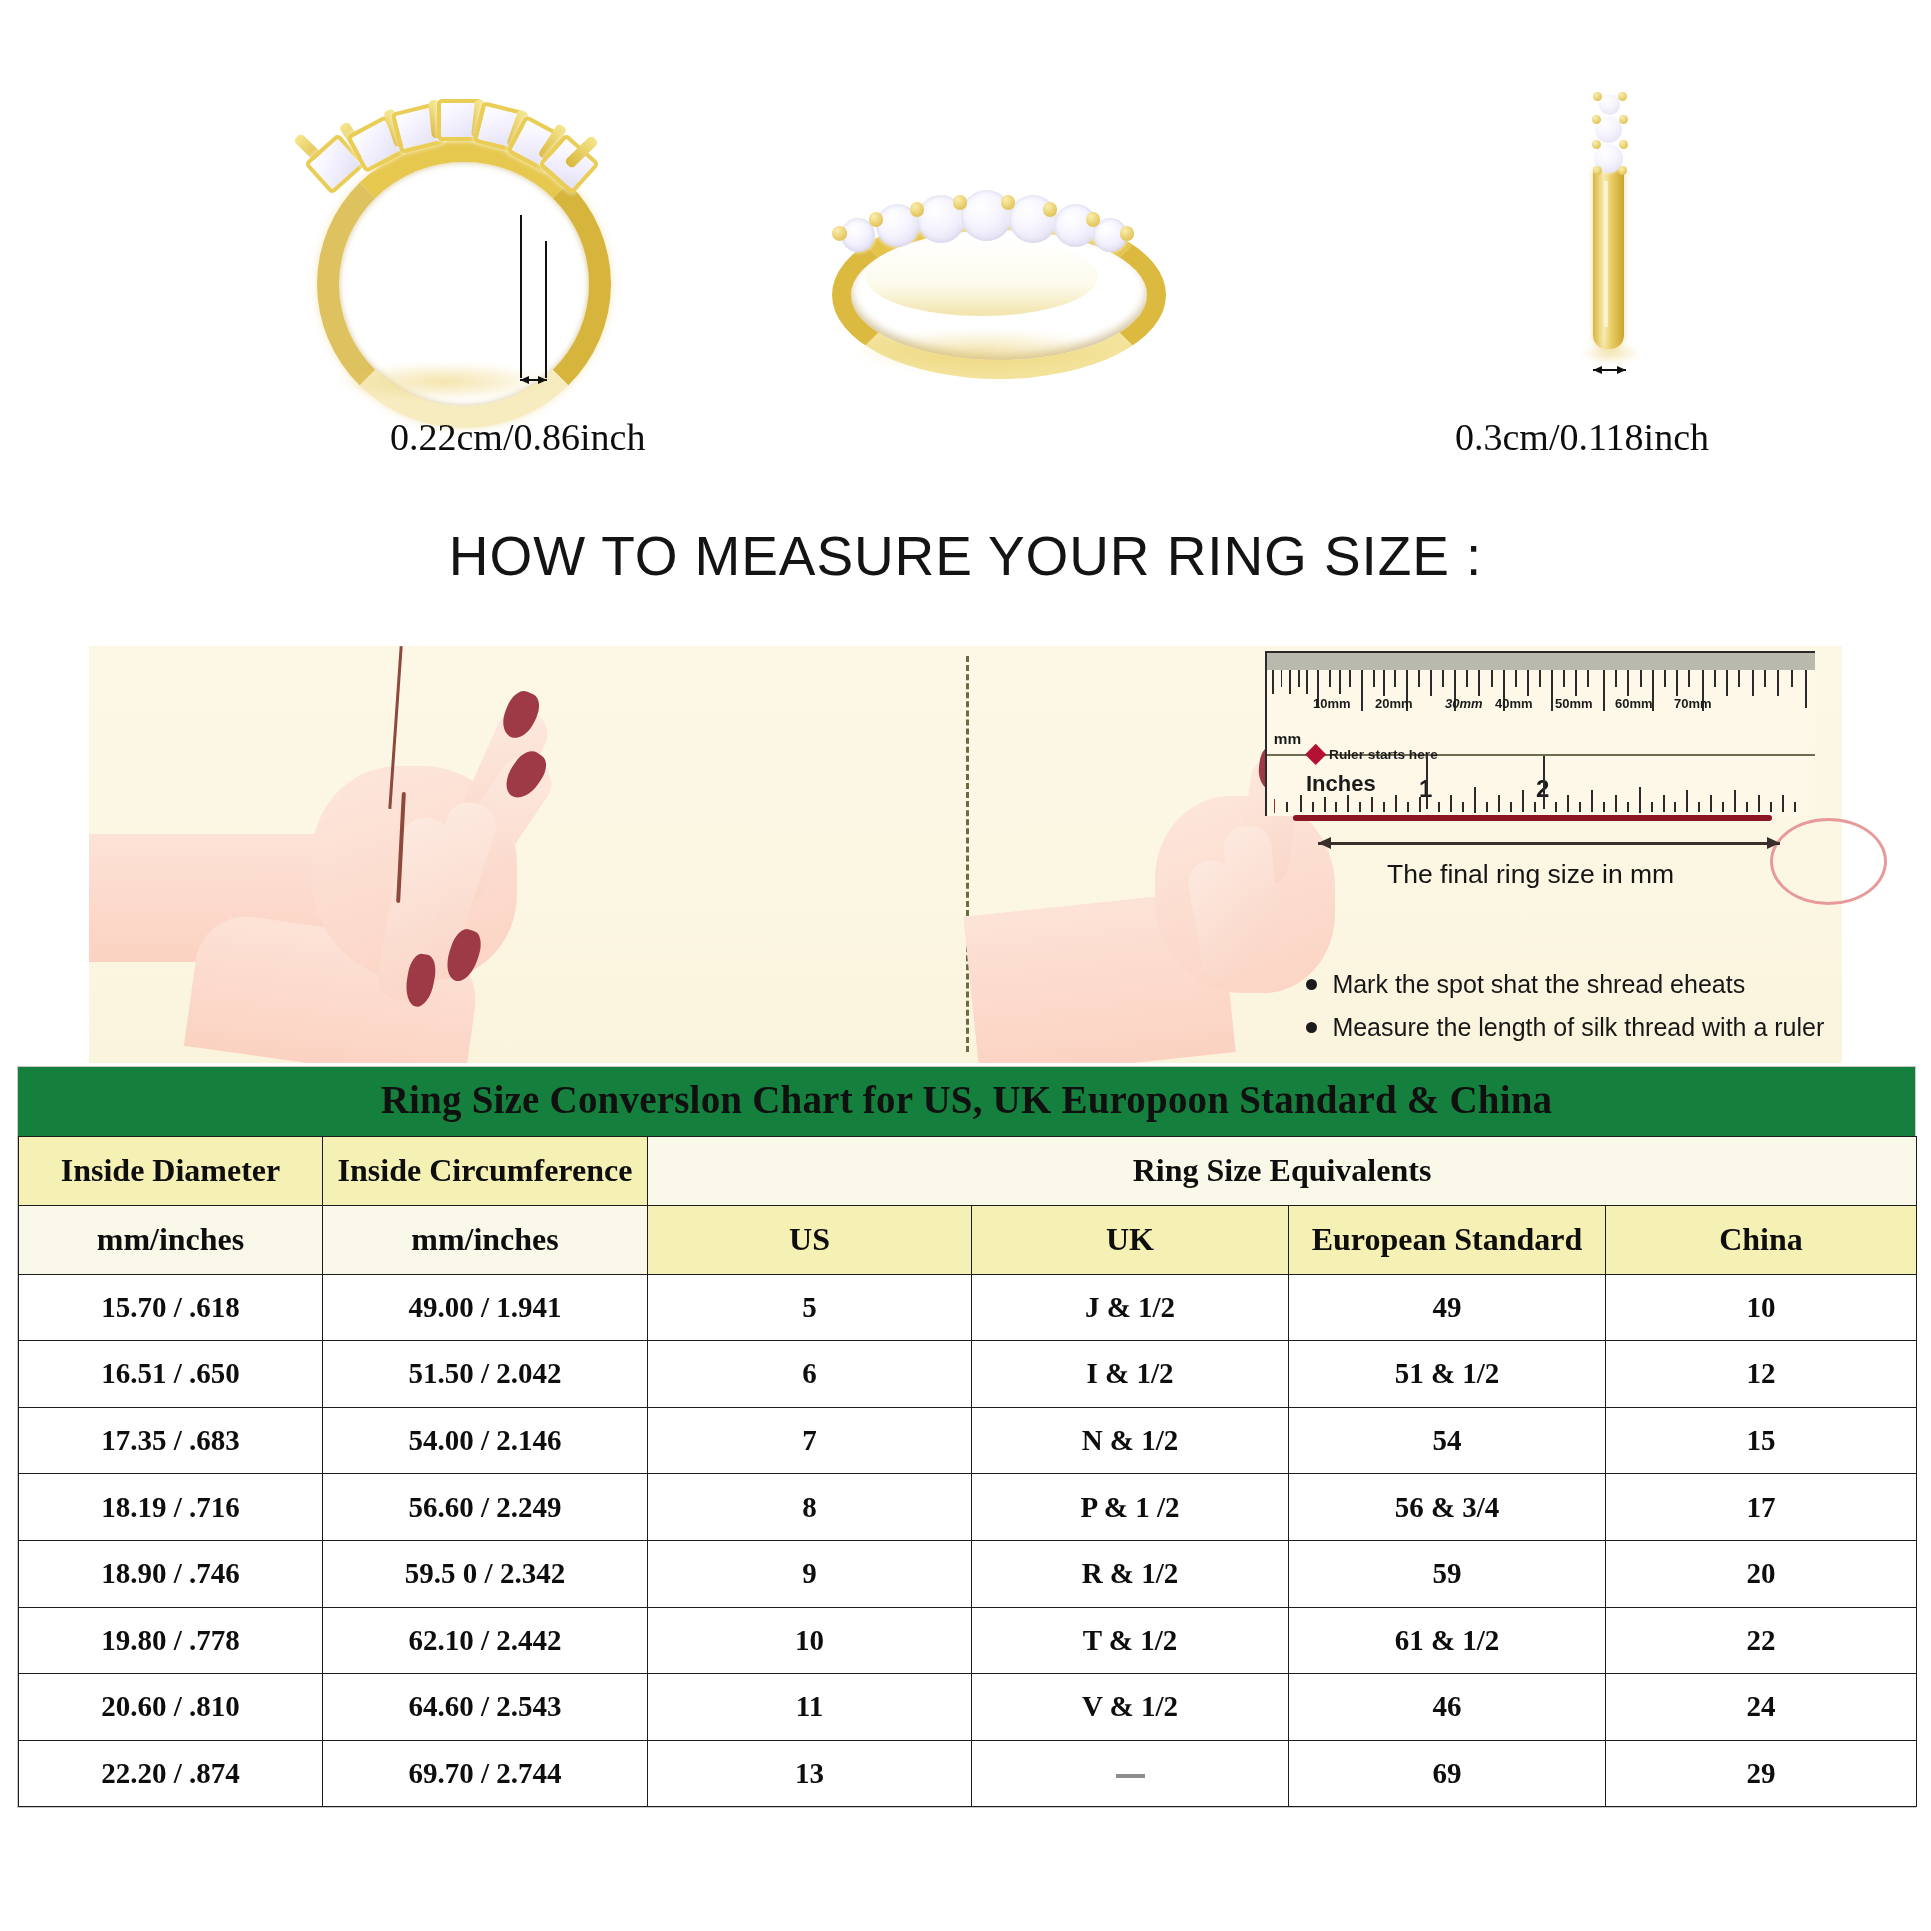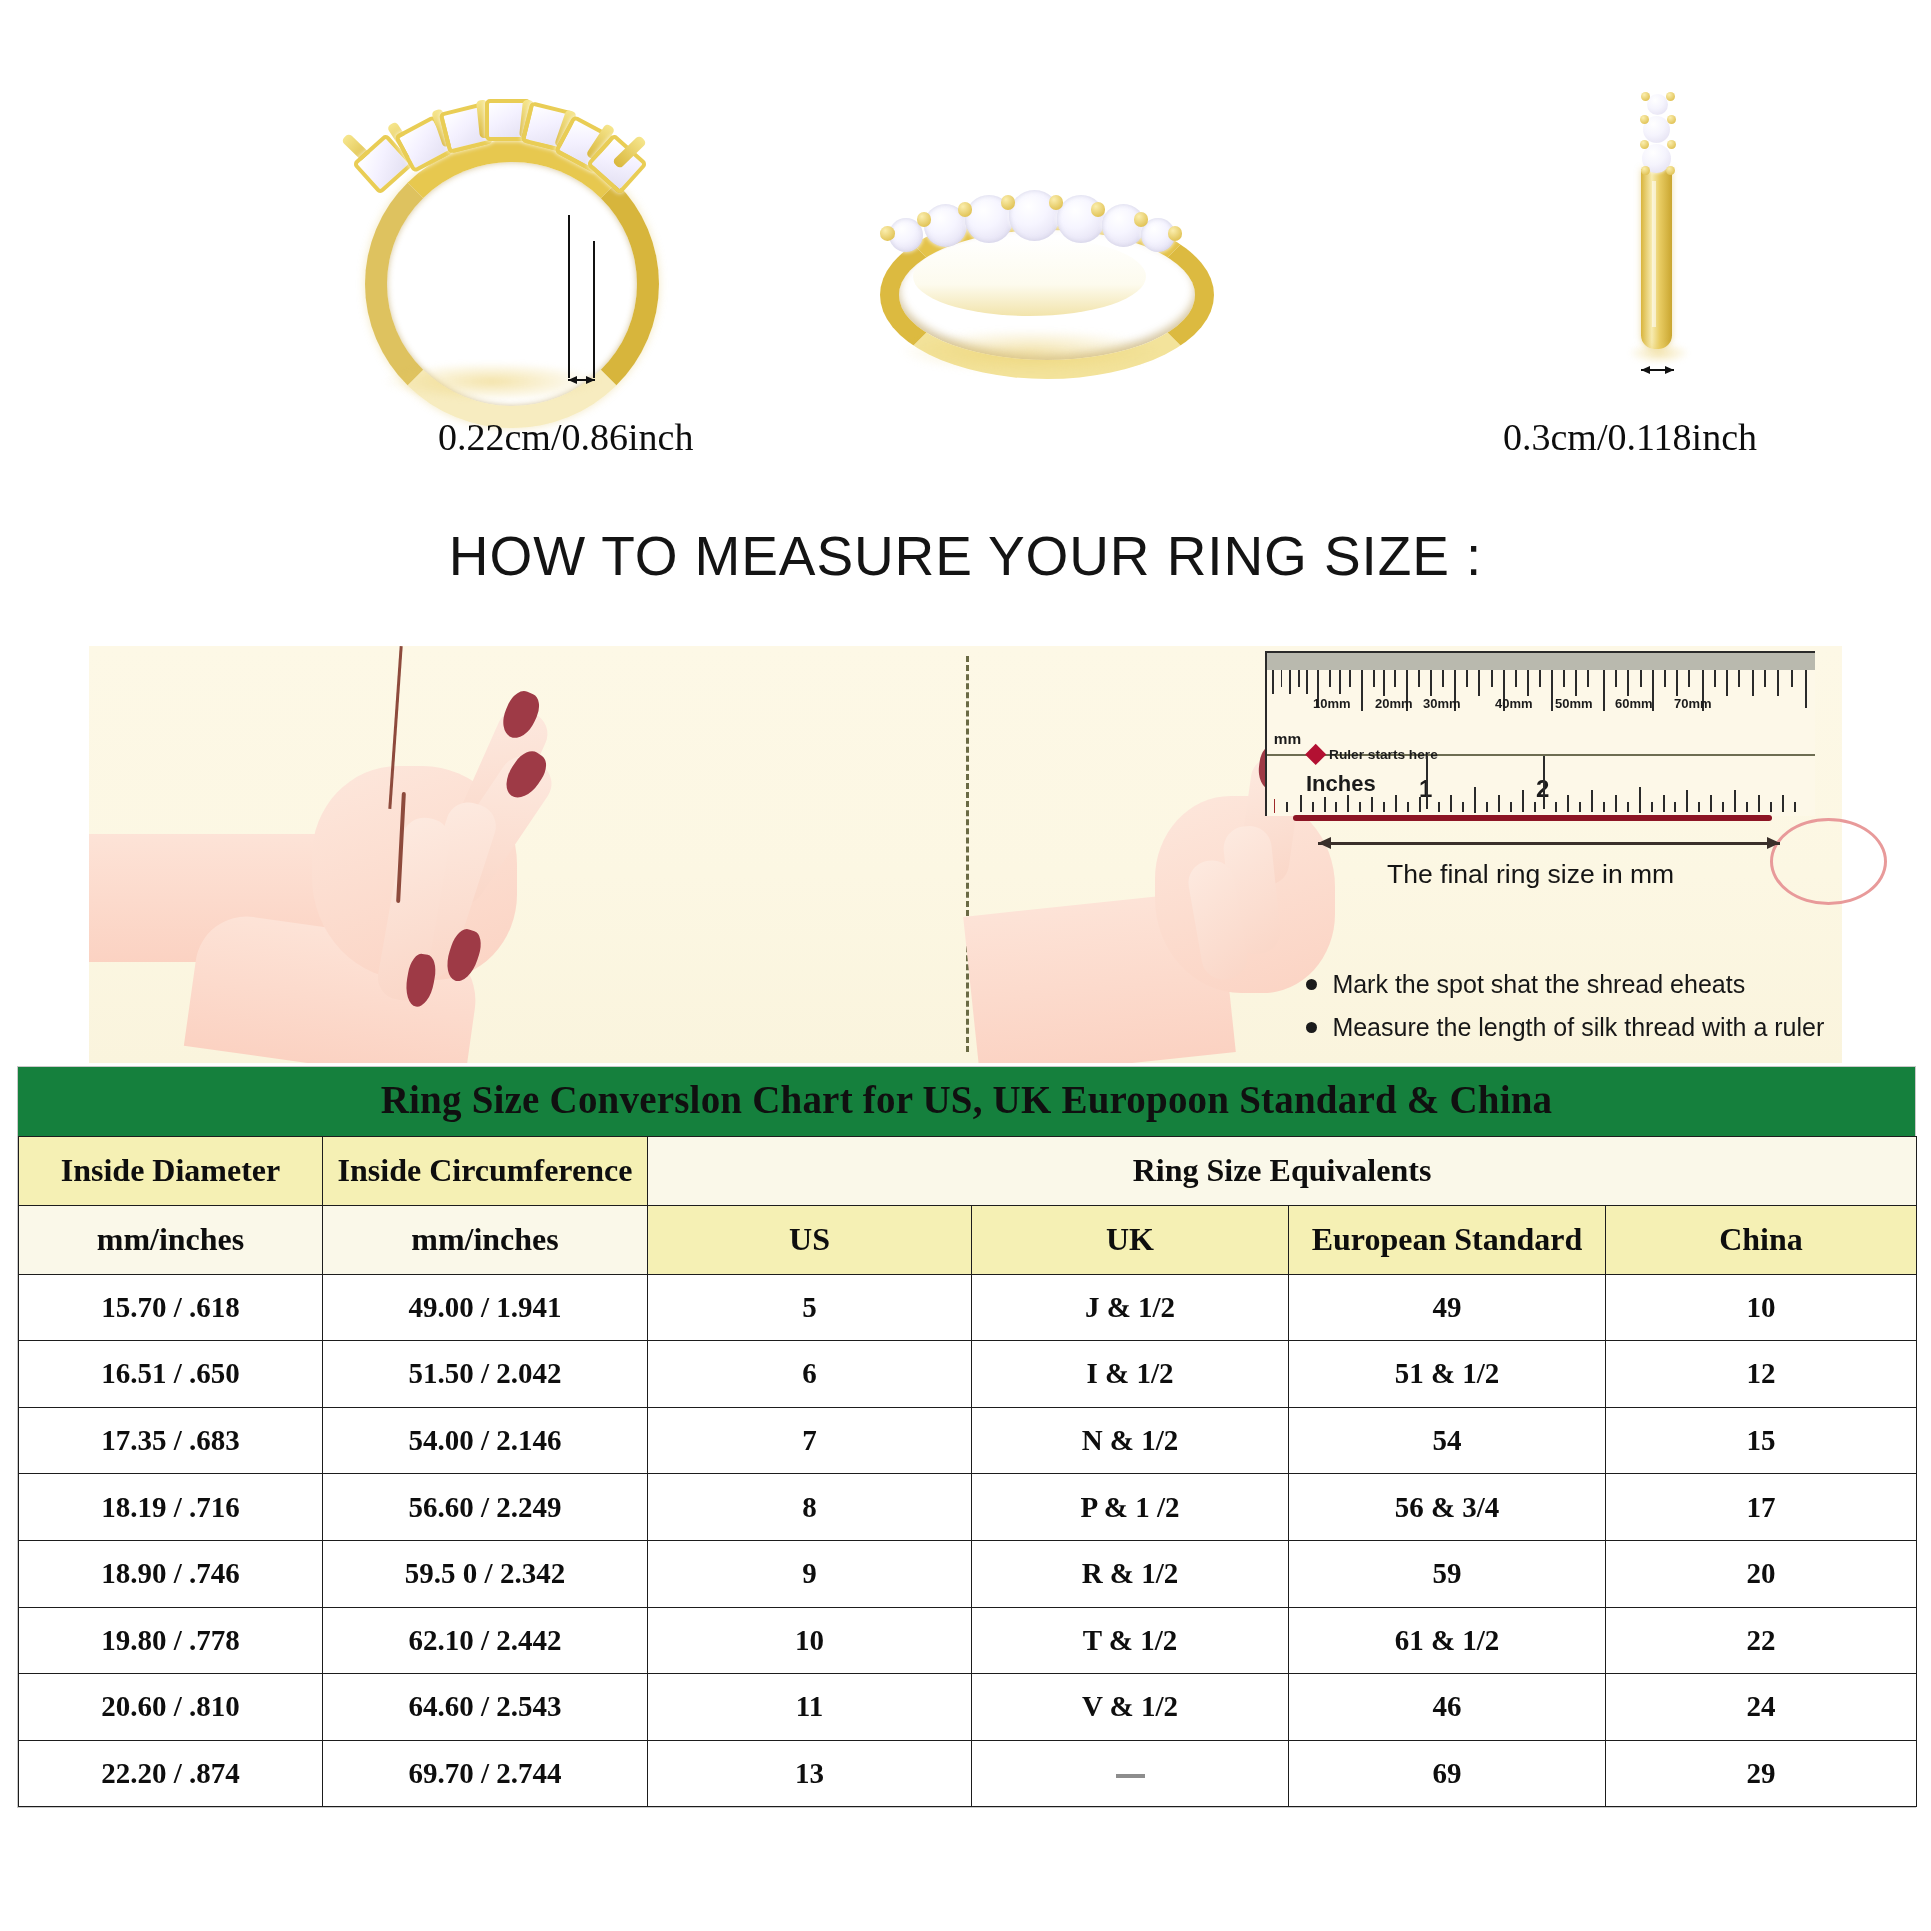--- a/index.html
+++ b/index.html
@@ -9,21 +9,20 @@
     font-family:"Liberation Sans", sans-serif;
     overflow:hidden;
     position:relative;
   }
 
   
   .product-strip{
     position:relative;
     width:1800px;height:507px;
     background:#ffffff;
-    margin-left:48px;
   }
 
   .ring-slot{position:absolute;}
 
   
   #ring-profile{left:283px;top:90px;width:334px;height:295px;}
   .profile-band{
     position:absolute;left:34px;top:50px;width:250px;height:244px;
     border-radius:50%;
     border:22px solid;
@@ -440,21 +439,21 @@
   <span class="tick" style="left:459px;top:17px;height:26px;"></span>
   <span class="tick" style="left:471px;top:17px;height:17px;"></span>
   <span class="tick" style="left:485px;top:17px;height:26px;"></span>
   <span class="tick" style="left:497px;top:17px;height:17px;"></span>
   <span class="tick" style="left:510px;top:17px;height:26px;"></span>
   <span class="tick" style="left:524px;top:17px;height:17px;"></span>
   <span class="tick" style="left:538px;top:17px;height:38px;"></span>
 
   <span class="tick-lbl" style="left:46px; top:43px;">10mm</span>
   <span class="tick-lbl" style="left:108px;top:43px;">20mm</span>
-  <span class="tick-lbl" style="left:156px;top:43px;">30mm</span>
+  <span class="tick-lbl" style="left:178px;top:43px;font-style:italic;">30mm</span>
   <span class="tick-lbl" style="left:228px;top:43px;text-align:right;">40mm</span>
   <span class="tick-lbl" style="left:288px;top:43px;">50mm</span>
   <span class="tick-lbl" style="left:348px;top:43px;">60mm</span>
   <span class="tick-lbl" style="left:407px;top:43px;">70mm</span>
 
   <span class="ruler-word" style="left:6.8px;top:77px;font-size:15.4px;text-align:right;">mm</span>
 
   <div class="ruler-midline"></div>
   <span class="red-diamond" style="left:41px;top:94px;"></span>
   <span class="ruler-word" style="left:62px;top:94px;font-size:13.7px;">Ruler starts here</span>

